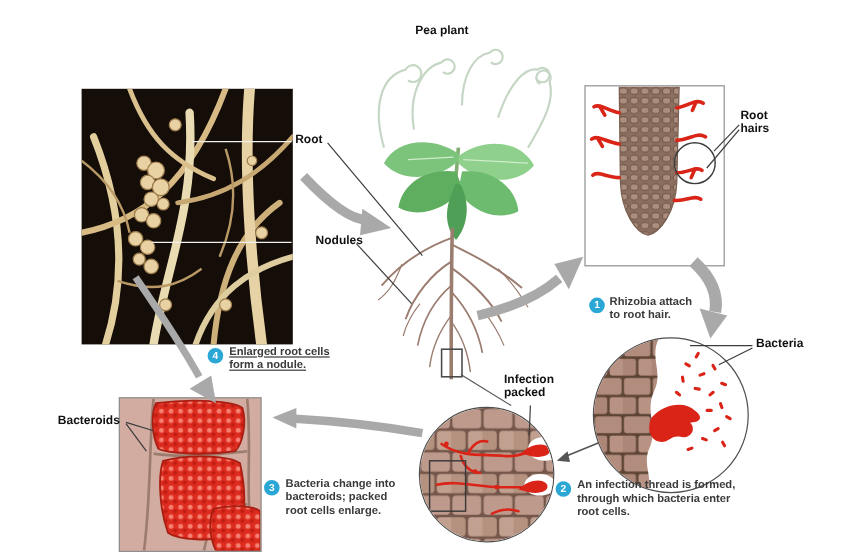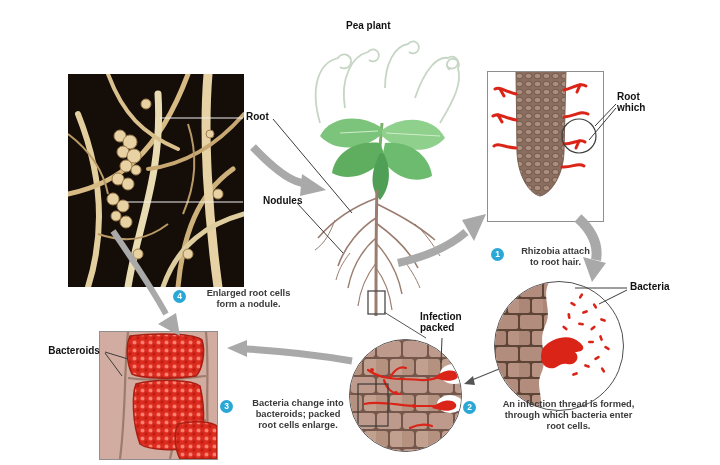--- a/index.html
+++ b/index.html
@@ -1,21 +1,21 @@
 <!DOCTYPE html>
 <html style="--step_badge: #2ba7d6; --red: #da2418; --arrow: #a9a9a9; --cell_fill: #b28d7e; --cell_mortar: #5d4434; --photo_bg: #150d08;"><head>
 <meta charset="utf-8">
 <style>
   html,body{margin:0;padding:0;background:#fff;}
   #canvas{position:relative;width:720px;height:465px;background:#fff;overflow:hidden;
           font-family:"Liberation Sans",sans-serif;}
   .abs{position:absolute;}
   .lbl{position:absolute;font-weight:bold;font-size:10px;color:#111;line-height:10.5px;z-index:9;}
   .lbl .ln{display:block;}
-  .step-text{position:absolute;font-weight:bold;font-size:9.3px;color:#3a3a3a;line-height:11px;z-index:9;text-align:center;}
+  .step-text{position:absolute;font-weight:bold;font-size:9.3px;color:#3a3a3a;line-height:11px;z-index:9;}
   .step-text .ln{display:block;}
   .badge{position:absolute;width:13px;height:13px;border-radius:50%;background:var(--step_badge,#2ba7d6);
          color:#fff;font-weight:bold;font-size:8.5px;line-height:13px;text-align:center;z-index:9;}
   .circle-view{position:absolute;border:1px solid #4e4e4e;border-radius:50%;background:#fff;overflow:hidden;z-index:4;}
   .panel{position:absolute;border:1px solid #8f8f8f;background:#fff;overflow:hidden;z-index:4;}
   svg{display:block;}
   .arrow{stroke:var(--arrow,#a9a9a9);fill:none;}
   .arrowhead{fill:var(--arrow,#a9a9a9);}
   .thinline{stroke:#3c3c3c;stroke-width:1;}
   .whiteline{stroke:#efefef;stroke-width:1.2;}
@@ -259,21 +259,21 @@
     <span>Pea plant</span>
   </div>
   <div class="lbl" style="left:246px;top:112px;">
     <span>Root</span>
   </div>
   <div class="lbl" style="left:247px;top:196px;padding-left:16px;">
     <span>Nodules</span>
   </div>
   <div class="lbl" style="left:617px;top:92px;">
     <span class="ln">Root</span>
-    <span class="ln">which</span>
+    <span class="ln">hairs</span>
   </div>
   <div class="lbl" style="left:630px;top:282px;">
     <span>Bacteria</span>
   </div>
   <div class="lbl" style="left:420px;top:312px;">
     <span class="ln">Infection</span>
     <span class="ln">packed</span>
   </div>
   <div class="lbl" style="left:44px;top:346px;width:60px;text-align:center;">
     <span>Bacteroids</span>
@@ -293,18 +293,18 @@
   </div>
 
   <div class="badge" style="left:220px;top:400px;">3</div>
   <div class="step-text" style="left:238px;top:398px;width:120px;">
     <span class="ln">Bacteria change into</span>
     <span class="ln">bacteroids; packed</span>
     <span class="ln">root cells enlarge.</span>
   </div>
 
   <div class="badge" style="left:173px;top:290px;">4</div>
-  <div class="step-text" style="left:191px;top:288px;width:115px;">
+  <div class="step-text" style="left:191px;top:288px;width:115px;text-decoration:underline;">
     <span class="ln">Enlarged root cells</span>
     <span class="ln">form a nodule.</span>
   </div>
 
 </div>
 
 </body></html>

